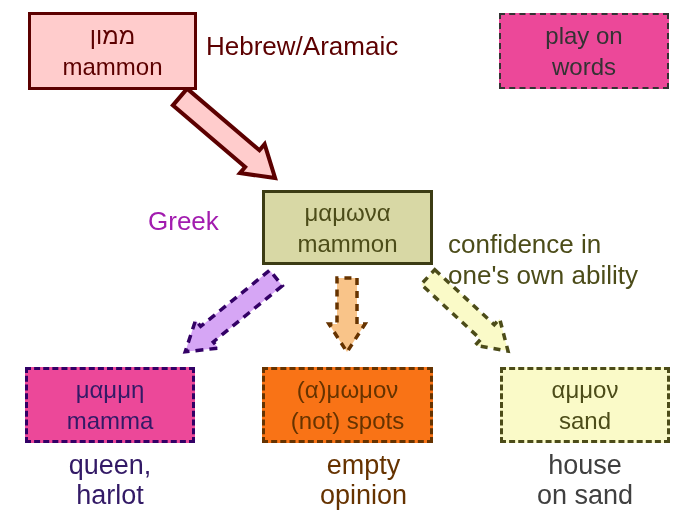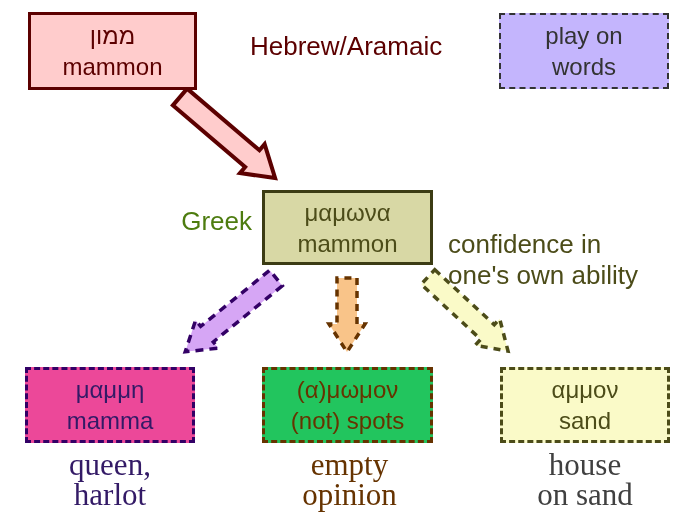--- a/index.html
+++ b/index.html
@@ -28,69 +28,68 @@
     line-height: 31px;
     white-space: nowrap;
   }
   
   .hebrew-box {
     left: 28px; top: 12px; width: 169px; height: 78px;
     background: #FFCCCC;
     border: 3px solid #5C0000;
     color: #5C0000;
   }
-  .hebrew-label { left: 206px; top: 31px; color: #5C0000; margin-left: 44px; }
+  .hebrew-label { left: 206px; top: 31px; color: #5C0000; }
   .play-box {
     left: 499px; top: 13px; width: 170px; height: 76px;
-    background: #c4b5fd;
+    background: #ec4899;
     border: 2px dashed #333333;
     color: #333333;
   }
   
   .greek-box {
     left: 262px; top: 190px; width: 171px; height: 75px;
     background: #D8D8A5;
     border: 3px solid #3C3C14;
     color: #4C4C19;
   }
-  .greek-label { left: 148px; top: 206px; width: 104px; text-align: right; color: #4d7c0f; }
+  .greek-label { left: 148px; top: 206px; width: 104px; color: #a21caf; }
   .confidence-note {
     position: absolute; left: 448px; top: 196px;
     font-size: 26px; line-height: 31px;
     color: #4C4C19; text-align: left; margin-top: 33px;
   }
   
   .mamma-box {
     left: 25px; top: 367px; width: 170px; height: 76px;
     background: #ec4899;
     border: 3px dashed #330066;
     color: #331A66;
   }
   .spots-box {
     left: 262px; top: 367px; width: 171px; height: 76px;
-    background: #22c55e;
+    background: #f97316;
     border: 3px dashed #663300;
     color: #663300;
   }
   .sand-box {
     left: 500px; top: 367px; width: 170px; height: 76px;
     background: #FAFAC8;
     border: 3px dashed #4C4C19;
     color: #4C4C19;
   }
   .note {
     position: absolute;
     top: 450px;
-    font-size: 31px;
+    font-size: 27px;
     line-height: 30px;
     text-align: center;
-    font-family: Liberation Serif, serif;
   }
   .mamma-note { left: 25px; width: 170px; color: #331A66; }
-  .spots-note { left: 264px; width: 171px; color: #663300; }
+  .spots-note { left: 278px; width: 171px; color: #663300; }
   .sand-note { left: 500px; width: 170px; color: #404040; }
   #arrow-layer { position: absolute; left: 0; top: 0; }
 </style>
 </head>
 <body>
 
 <div id="canvas">
 
   <svg id="arrow-layer" width="688" height="516" viewBox="0 0 688 516">
 

